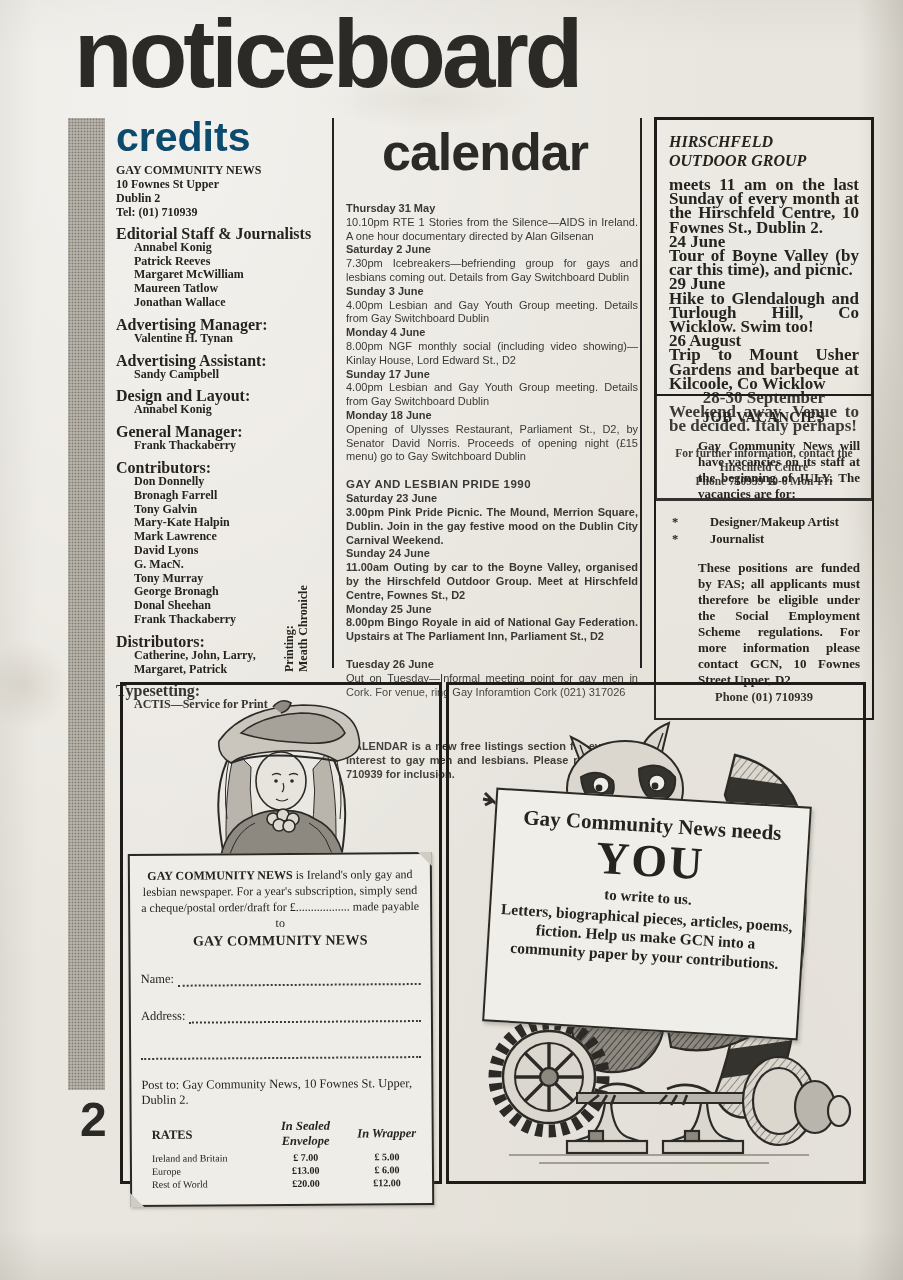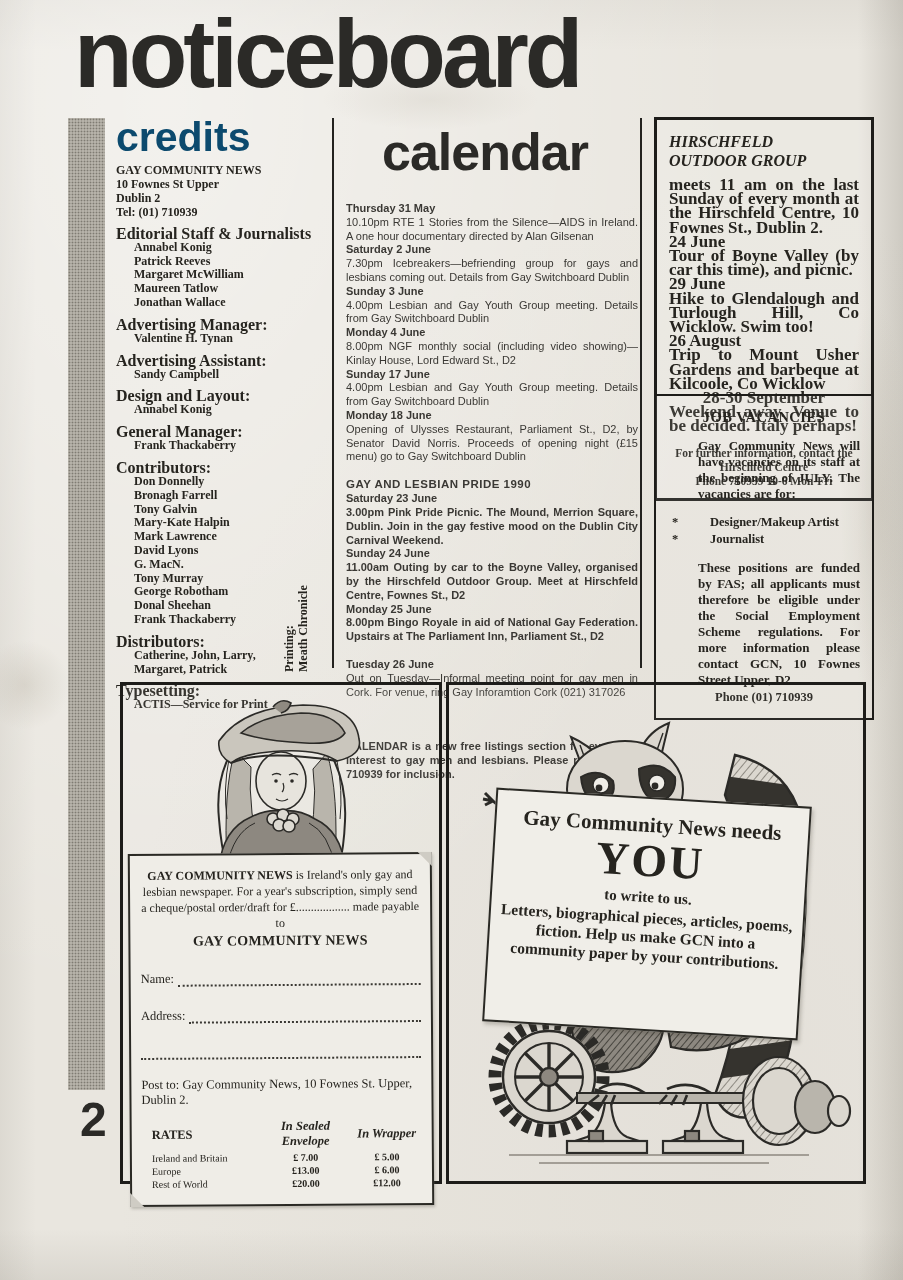--- a/index.html
+++ b/index.html
@@ -201,21 +201,21 @@
     <div class="cr-label">Contributors:</div>
     <div class="cr-names">
       <div>Don Donnelly</div>
       <div>Bronagh Farrell</div>
       <div>Tony Galvin</div>
       <div>Mary-Kate Halpin</div>
       <div>Mark Lawrence</div>
       <div>David Lyons</div>
       <div>G. MacN.</div>
       <div>Tony Murray</div>
-      <div>George Robotham</div>
+      <div>George Bronagh</div>
       <div>Donal Sheehan</div>
       <div>Frank Thackaberry</div>
     </div>
   </div>
   <div class="cr-section">
     <div class="cr-label">Distributors:</div>
     <div class="cr-names">
       <div>Catherine, John, Larry,</div>
       <div>Margaret, Patrick</div>
     </div>

